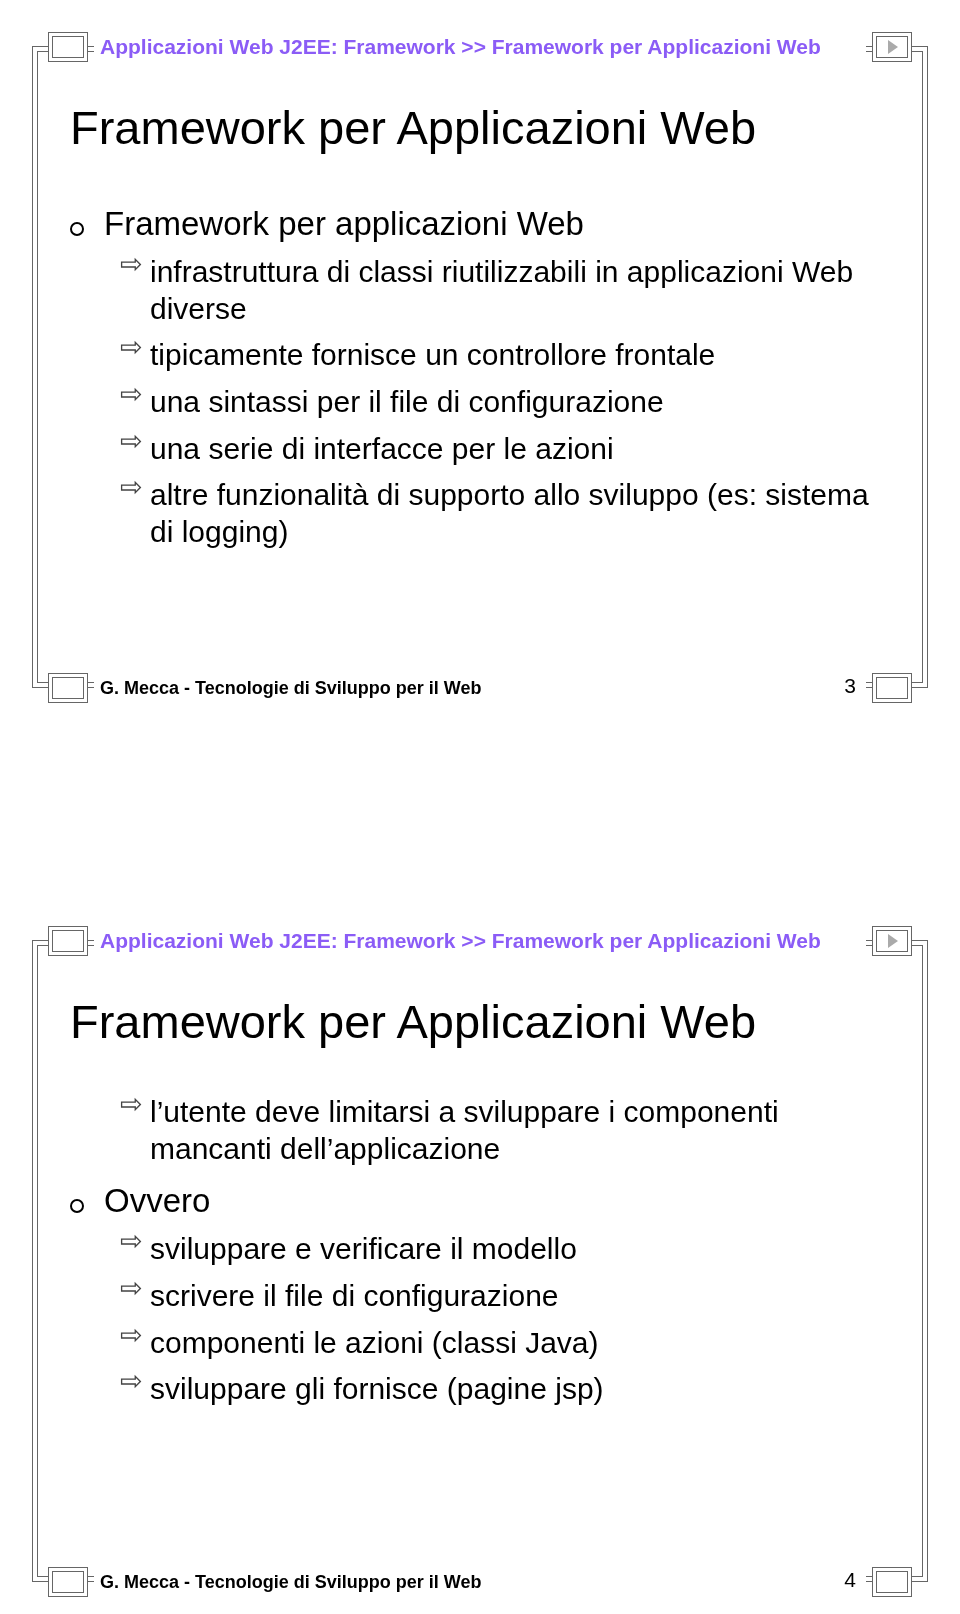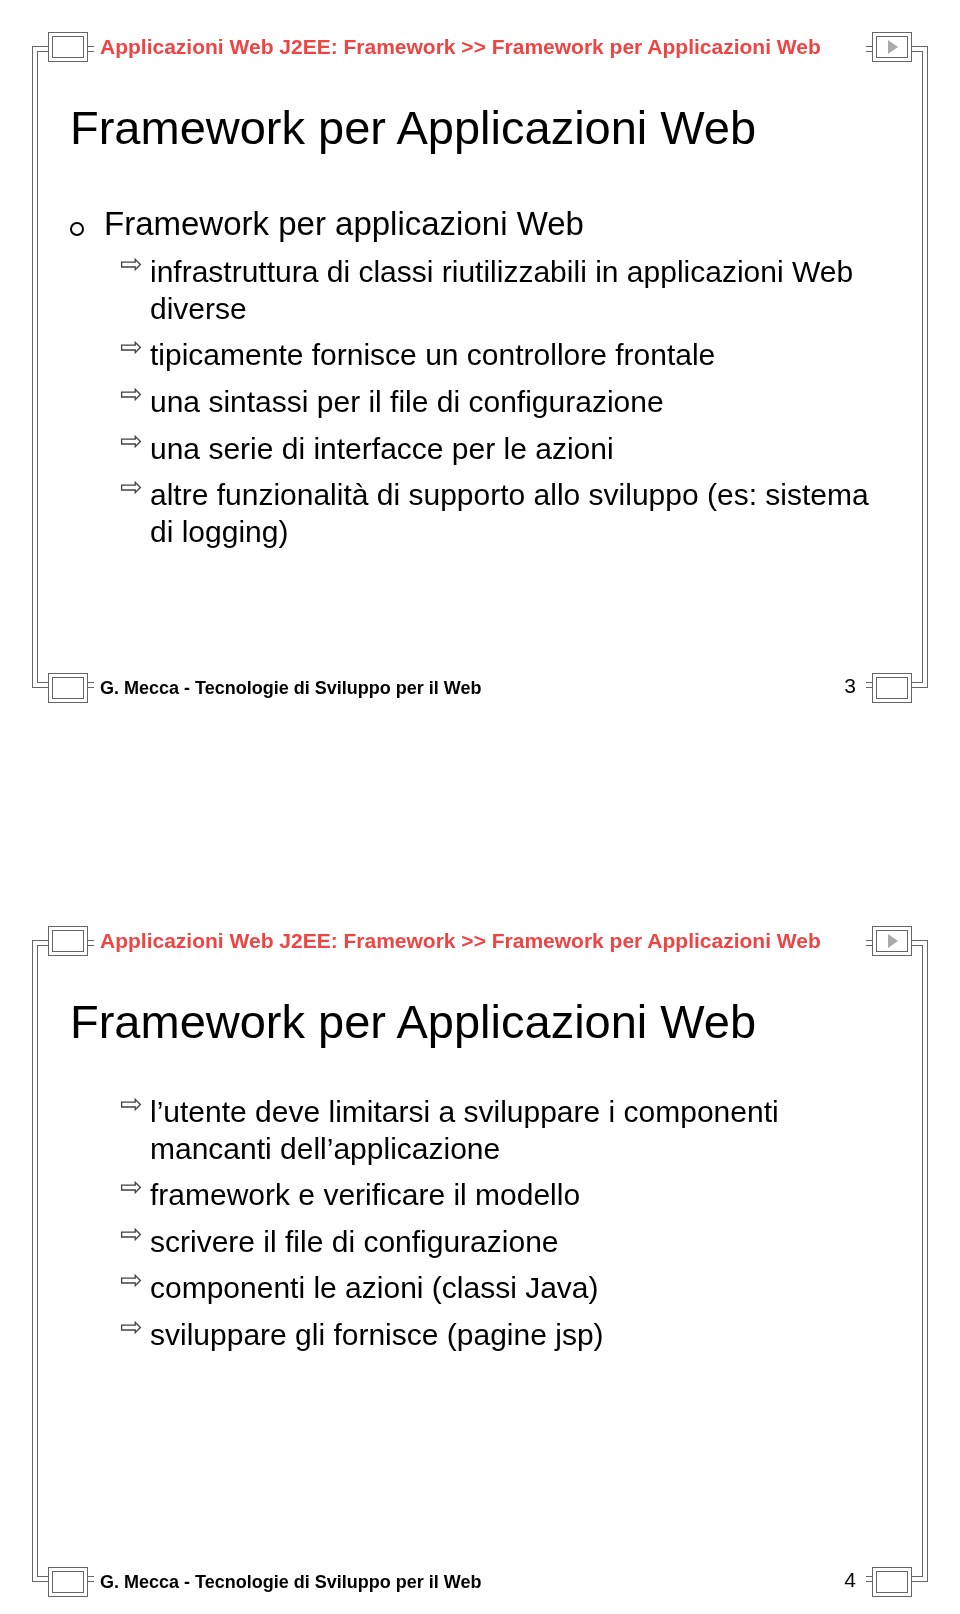--- a/index.html
+++ b/index.html
@@ -34,21 +34,21 @@
 
   
   .header-bar {
     position: absolute;
     top: 29px; left: 94px; right: 94px;
     height: 36px;
     display: flex;
     align-items: center;
     font-weight: bold;
     font-size: 21px;
-    color: #ef4444;
+    color: #8b5cf6;
     background: #fff;
     padding-left: 6px;
   }
   .header-left-box {
     position: absolute;
     top: 32px; left: 48px;
     width: 40px; height: 30px;
     background: #fff;
   }
   .header-left-box .dbox {
@@ -244,23 +244,27 @@
     </div>
   </div>
 
   <div class="title">Framework per Applicazioni Web</div>
 
   <div class="body">
     <div class="lvl2">
         <span class="arrow">⇨</span>
         <span class="txt">l’utente deve limitarsi a sviluppare i componenti mancanti dell’applicazione</span>
       </div>
-    <div class="lvl2">
-        <span class="arrow">⇨</span>
-        <span class="txt">framework e verificare il modello</span>
+    <div class="lvl1">
+      <span class="bullet"><span class="circle-bullet"></span></span>
+      <span class="txt">Ovvero</span>
+    </div>
+    <div class="lvl2">
+        <span class="arrow">⇨</span>
+        <span class="txt">sviluppare e verificare il modello</span>
       </div>
     <div class="lvl2">
         <span class="arrow">⇨</span>
         <span class="txt">scrivere il file di configurazione</span>
       </div>
     <div class="lvl2">
         <span class="arrow">⇨</span>
         <span class="txt">componenti le azioni (classi Java)</span>
       </div>
     <div class="lvl2">

